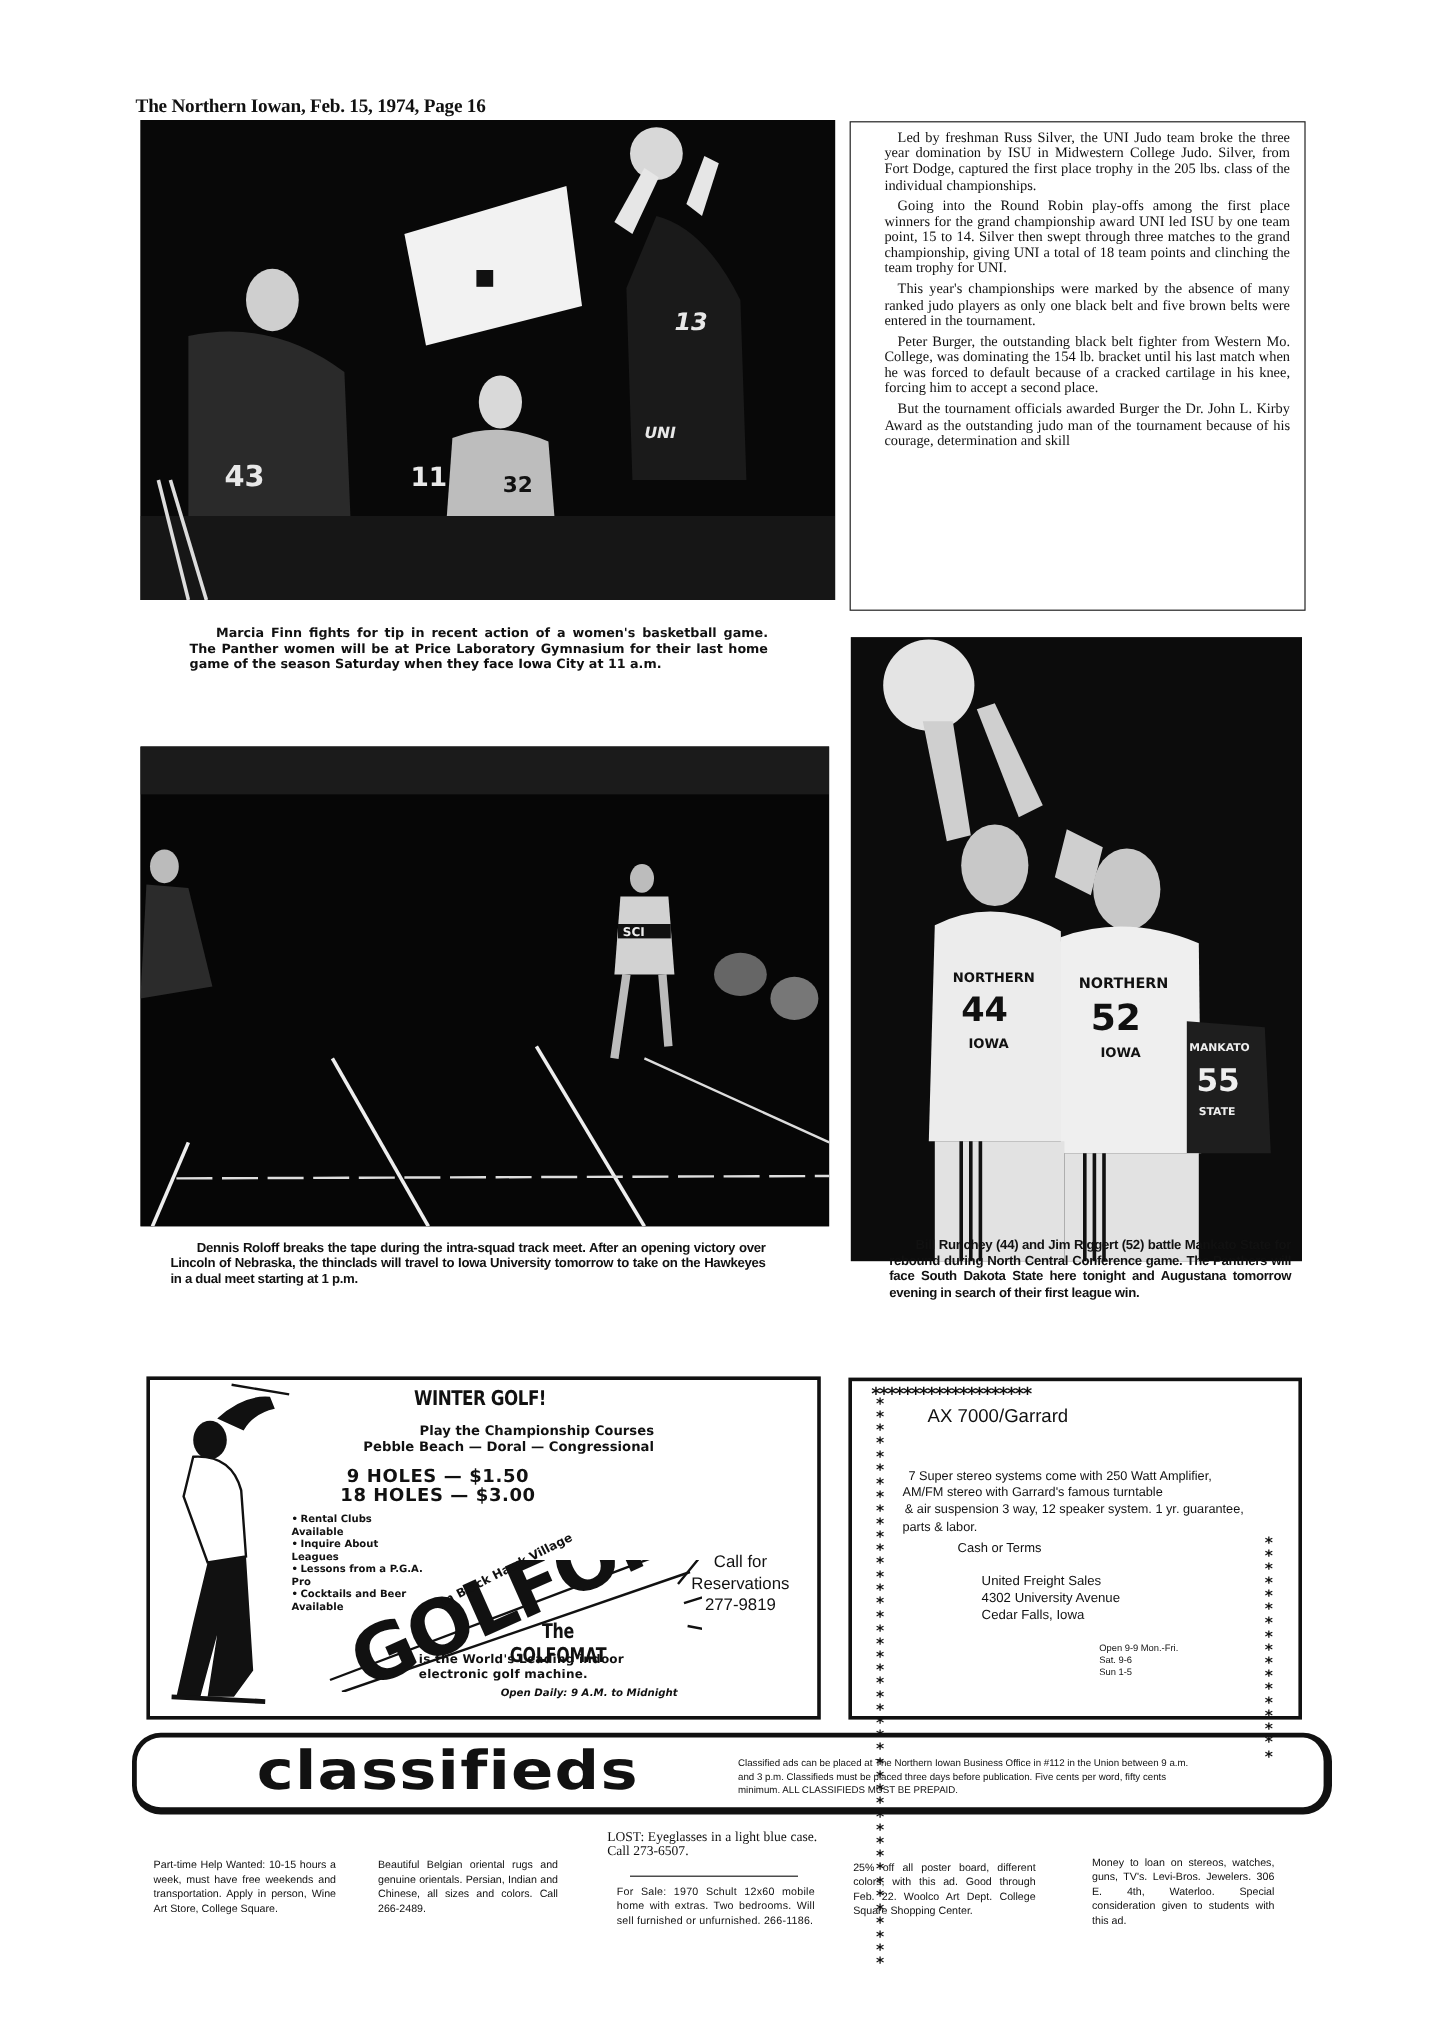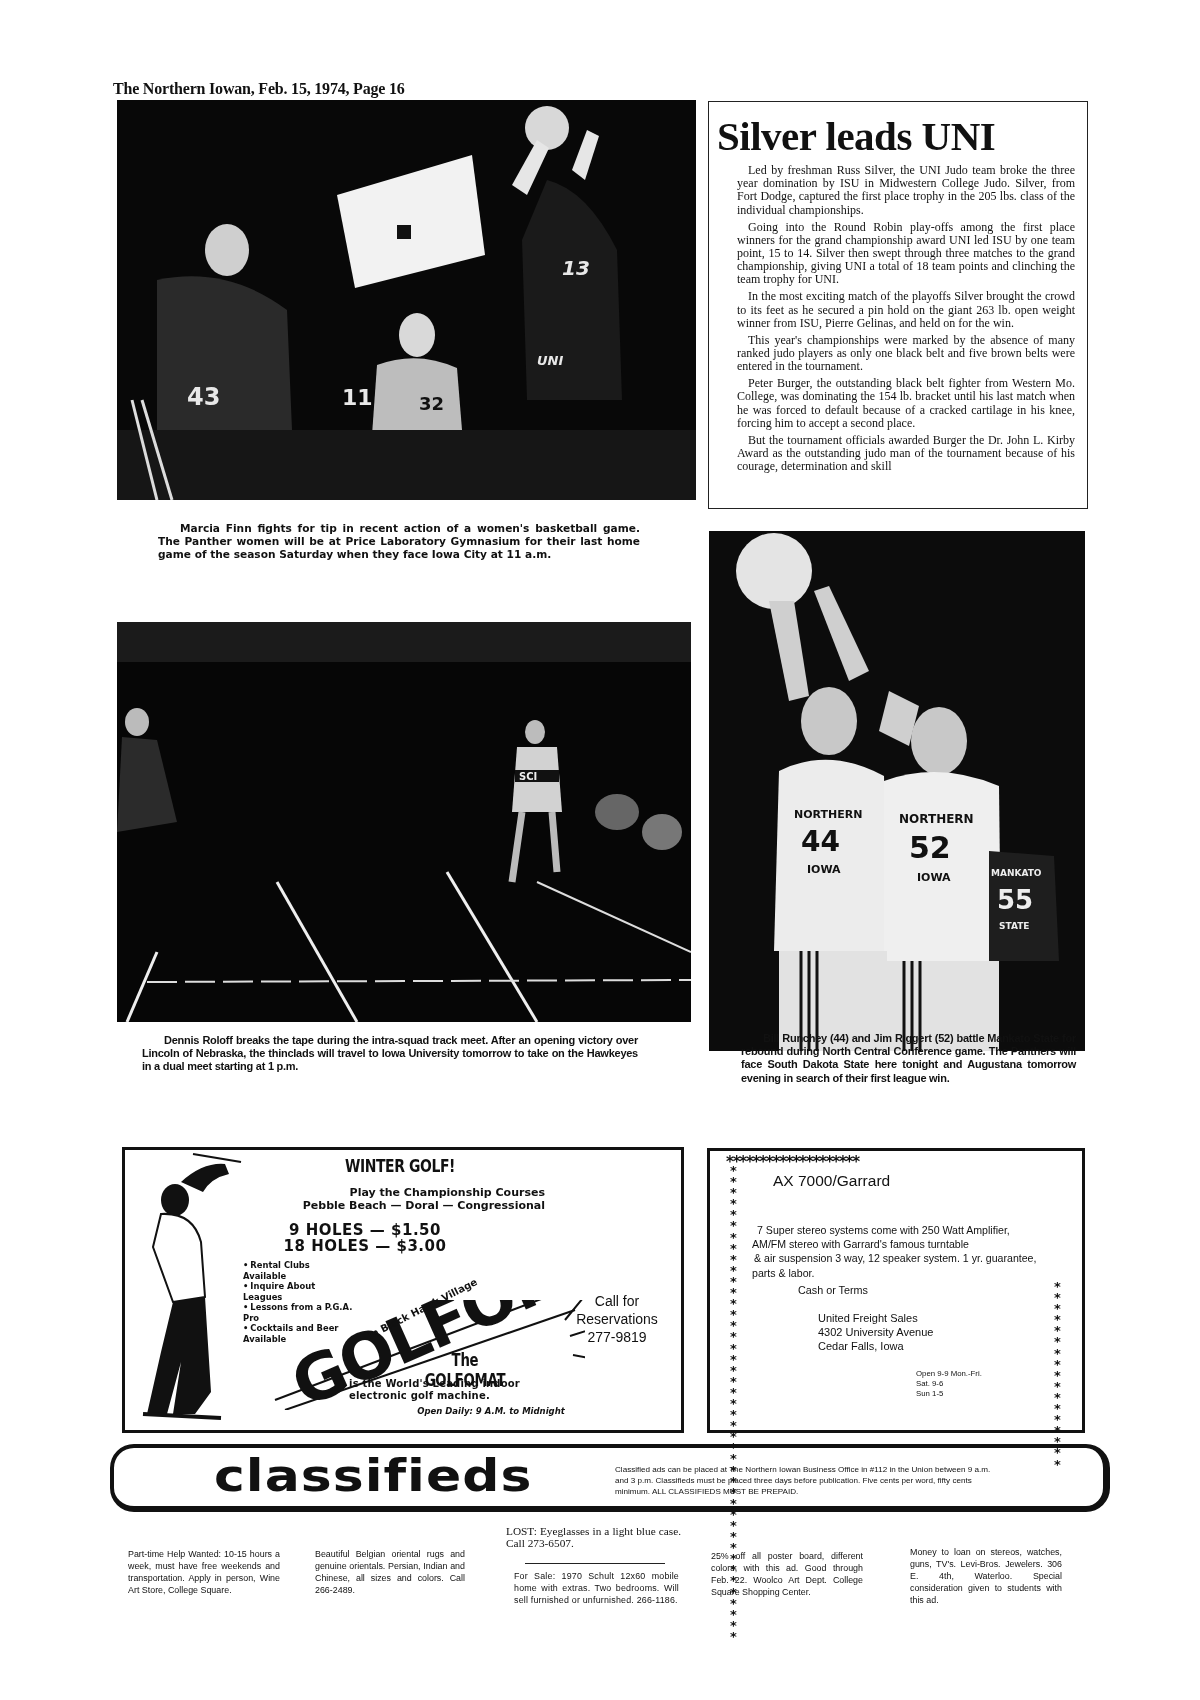--- a/index.html
+++ b/index.html
@@ -106,25 +106,23 @@
     <text x="225" y="305" fill="#e8e8e8" font-family="DejaVu Sans, sans-serif" font-weight="bold" font-size="22">11</text>
     <text x="302" y="310" fill="#111" font-family="DejaVu Sans, sans-serif" font-weight="bold" font-size="18">32</text>
     <text x="445" y="175" fill="#e8e8e8" font-family="DejaVu Sans, sans-serif" font-weight="bold" font-style="italic" font-size="20">13</text>
     <text x="420" y="265" fill="#e8e8e8" font-family="DejaVu Sans, sans-serif" font-weight="bold" font-style="italic" font-size="13">UNI</text>
   </svg>
 </div>
 
 <div id="cap1" class="abs caption"><span class="indent"></span><span>Marcia Finn fights for tip in recent action of a women's basketball game. The Panther women will be at Price Laboratory Gymnasium for their last home game of the season Saturday when they face Iowa City at 11 a.m.</span></div>
 
 <div id="story" class="abs">
-  <h1 id="story-head">Silver leads UNI</h1>
   <div id="story-body">
     <p>Led by freshman Russ Silver, the UNI Judo team broke the three year domination by ISU in Midwestern College Judo. Silver, from Fort Dodge, captured the first place trophy in the 205 lbs. class of the individual championships.</p>
     <p>Going into the Round Robin play-offs among the first place winners for the grand championship award UNI led ISU by one team point, 15 to 14. Silver then swept through three matches to the grand championship, giving UNI a total of 18 team points and clinching the team trophy for UNI.</p>
-    <p>In the most exciting match of the playoffs Silver brought the crowd to its feet as he secured a pin hold on the giant 263 lb. open weight winner from ISU, Pierre Gelinas, and held on for the win.</p>
     <p>This year's championships were marked by the absence of many ranked judo players as only one black belt and five brown belts were entered in the tournament.</p>
     <p>Peter Burger, the outstanding black belt fighter from Western Mo. College, was dominating the 154 lb. bracket until his last match when he was forced to default because of a cracked cartilage in his knee, forcing him to accept a second place.</p>
     <p>But the tournament officials awarded Burger the Dr. John L. Kirby Award as the outstanding judo man of the tournament because of his courage, determination and skill</p>
   </div>
 </div>
 
 <div id="photo2" class="abs photo">
   <svg viewBox="0 0 574 400" preserveAspectRatio="none">
     <rect width="574" height="400" fill="#060606"></rect>
     <rect x="0" y="0" width="574" height="40" fill="#1b1b1b"></rect>

